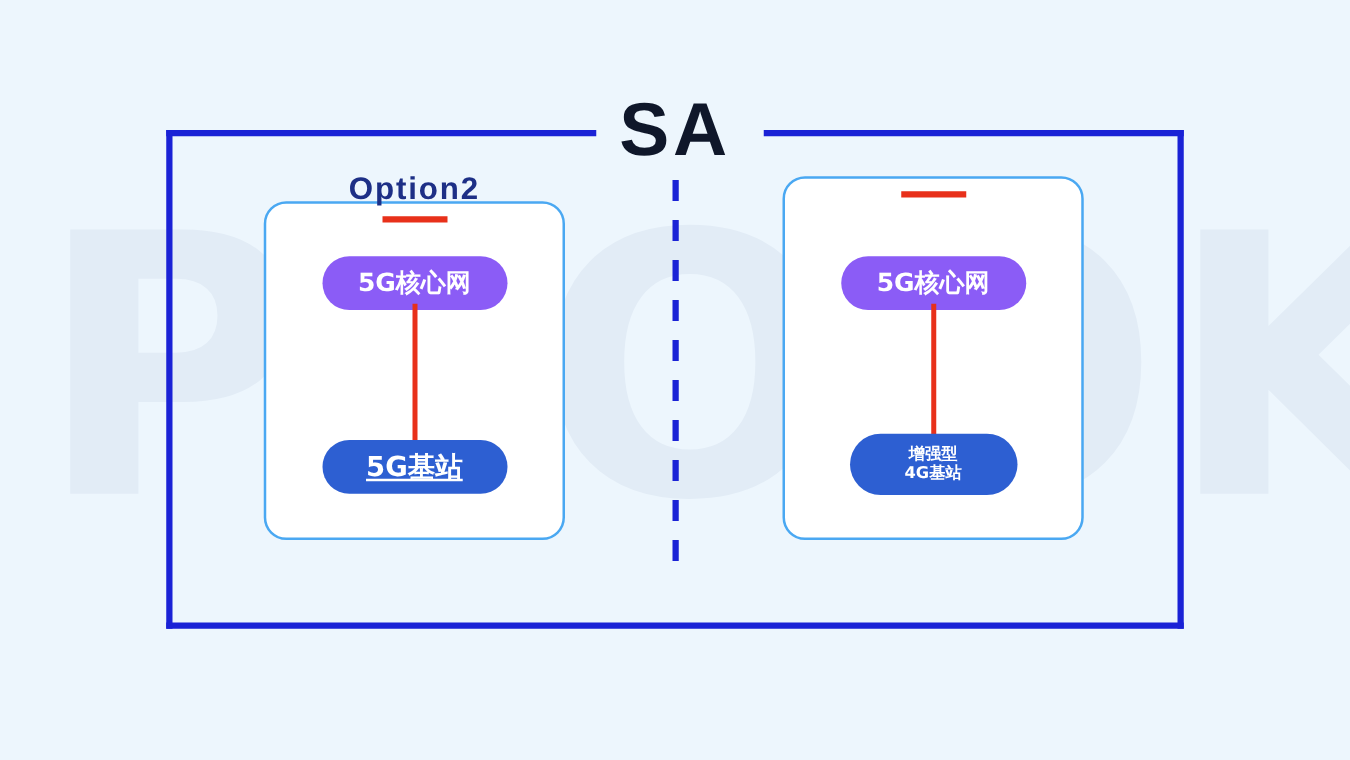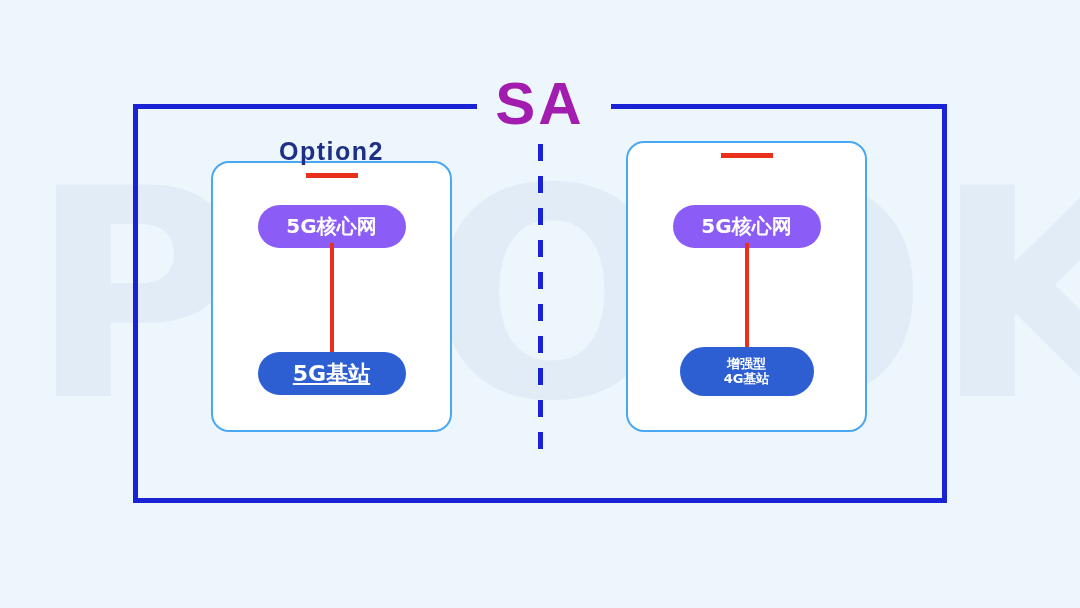--- a/index.html
+++ b/index.html
@@ -60,21 +60,21 @@
 
   #sa-title {
     position: absolute;
     left: 0;
     right: 0;
     top: 74px;
     text-align: center;
     font-size: 60px;
     font-weight: 700;
     letter-spacing: 3px;
-    color: #a21caf;
+    color: #0f172a;
     line-height: 1;
   }
 
   
   #divider {
     position: absolute;
     left: 538px;
     top: 144px;
     width: 5px;
     height: 320px;

